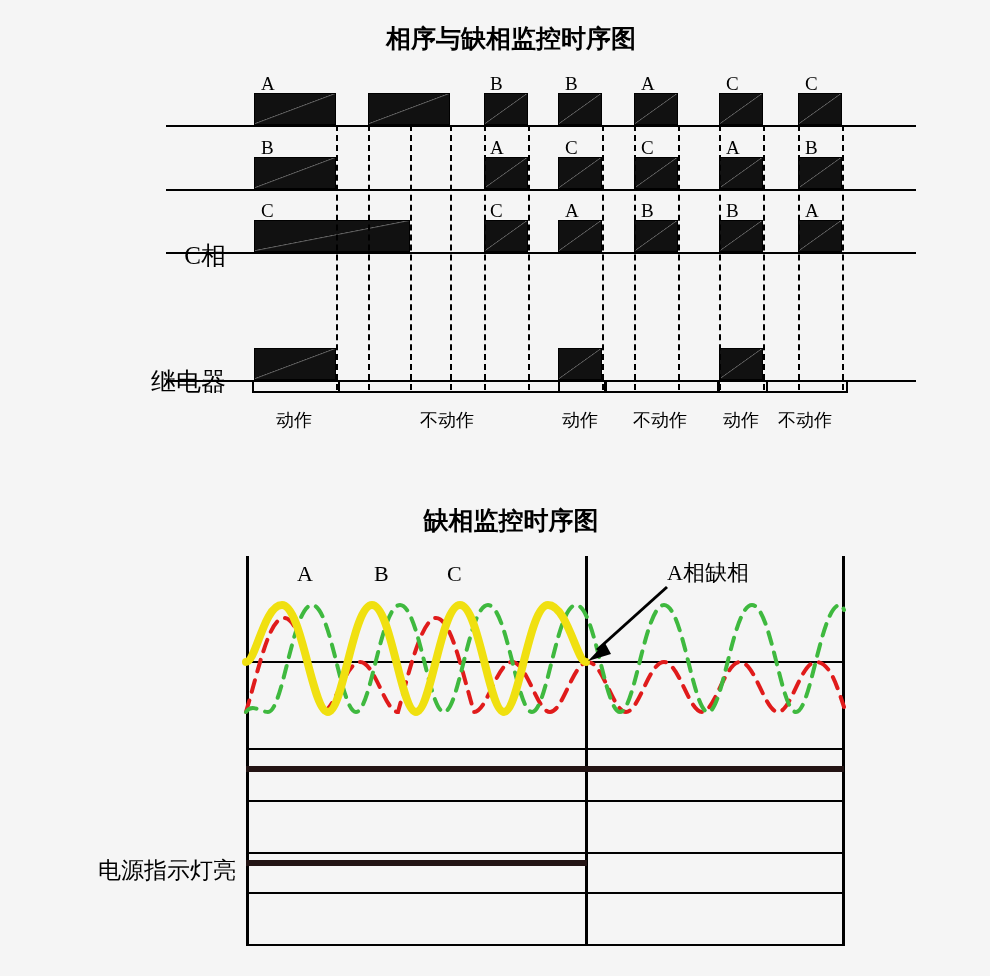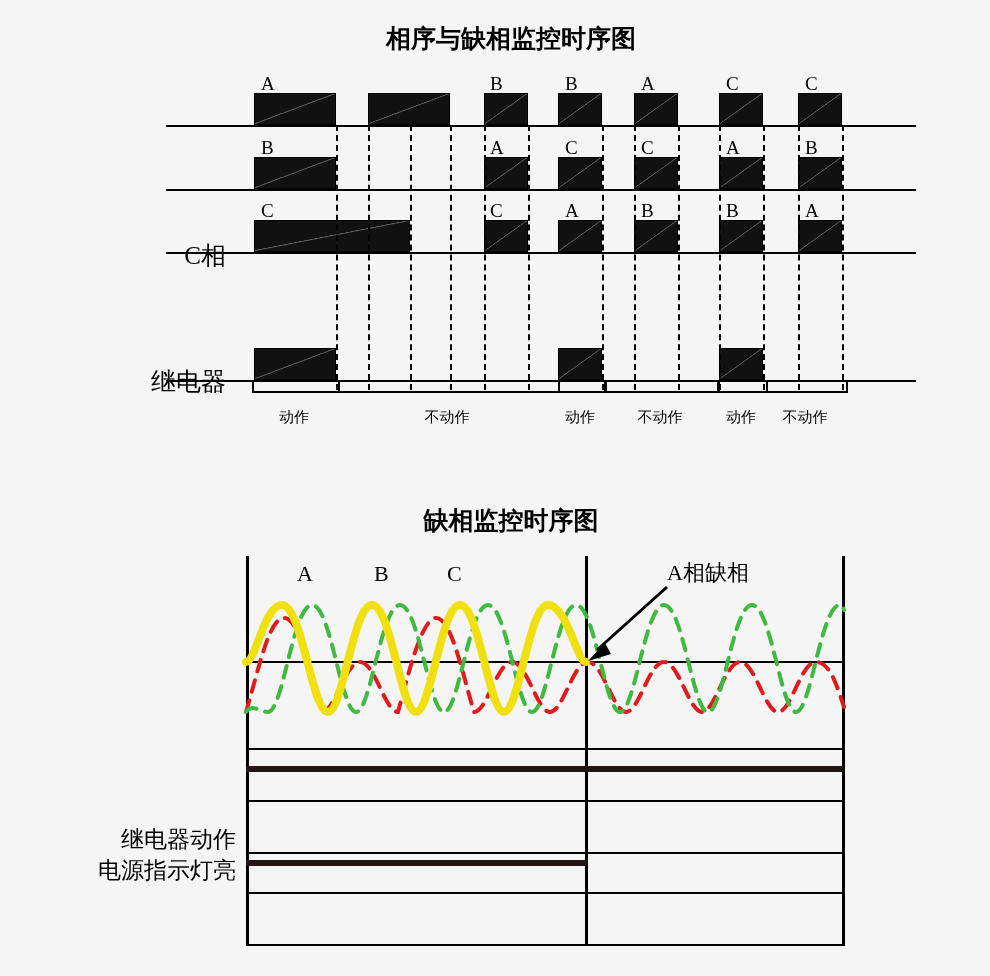--- a/index.html
+++ b/index.html
@@ -70,21 +70,21 @@
   .brace {
     position: absolute;
     border-left: 2px solid #000;
     border-right: 2px solid #000;
     border-bottom: 2px solid #000;
     border-top: 0;
     height: 9px;
   }
   .blabel {
     position: absolute;
-    font-size: 15px;
+    font-size: 18px;
     white-space: nowrap;
     text-align: center;
   }
 
   
   .axisline {
     position: absolute;
     background: #000;
   }
   .sigbar {
@@ -224,19 +224,18 @@
 
     <path fill="none" stroke="#000" stroke-width="3" d="M651,587 L581,650"></path>
     <polygon fill="#000" points="572,661 589,643 595,654"></polygon>
   </svg>
 
   <div class="anno" style="left:281px; top:561px;">A</div>
   <div class="anno" style="left:358px; top:561px;">B</div>
   <div class="anno" style="left:431px; top:561px;">C</div>
   <div class="anno" style="left:651px; top:558px;">A相缺相</div>
 
-  <div class="rowlabel" style="left:20px; top:824px; width:200px; font-size:23px;">继电器动作</div>
   <div class="rowlabel" style="left:20px; top:855px; width:200px; font-size:23px;">电源指示灯亮</div>
 
   <div class="sigbar" style="left:230px; top:766px; width:598px;"></div>
   <div class="sigbar" style="left:230px; top:860px; width:341px;"></div>
 
 </div>
 
 </body></html>

